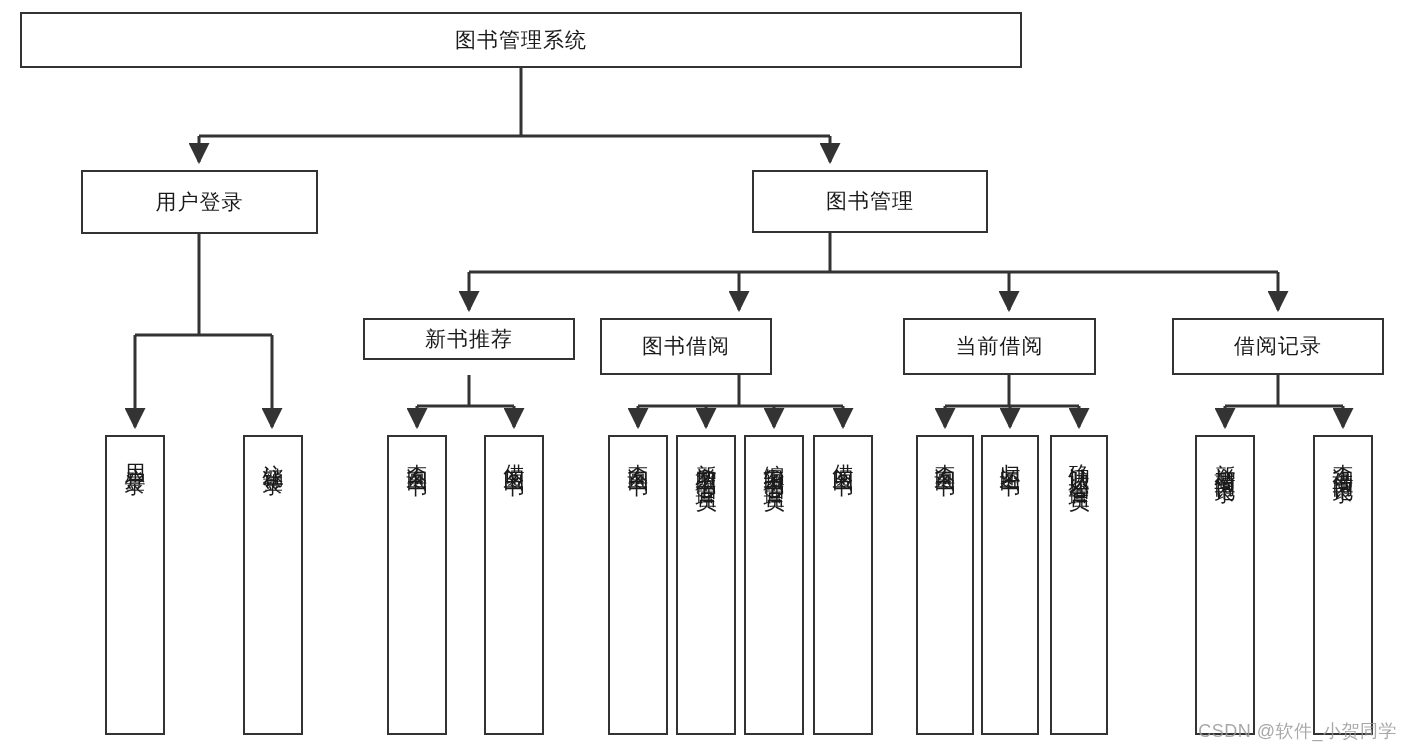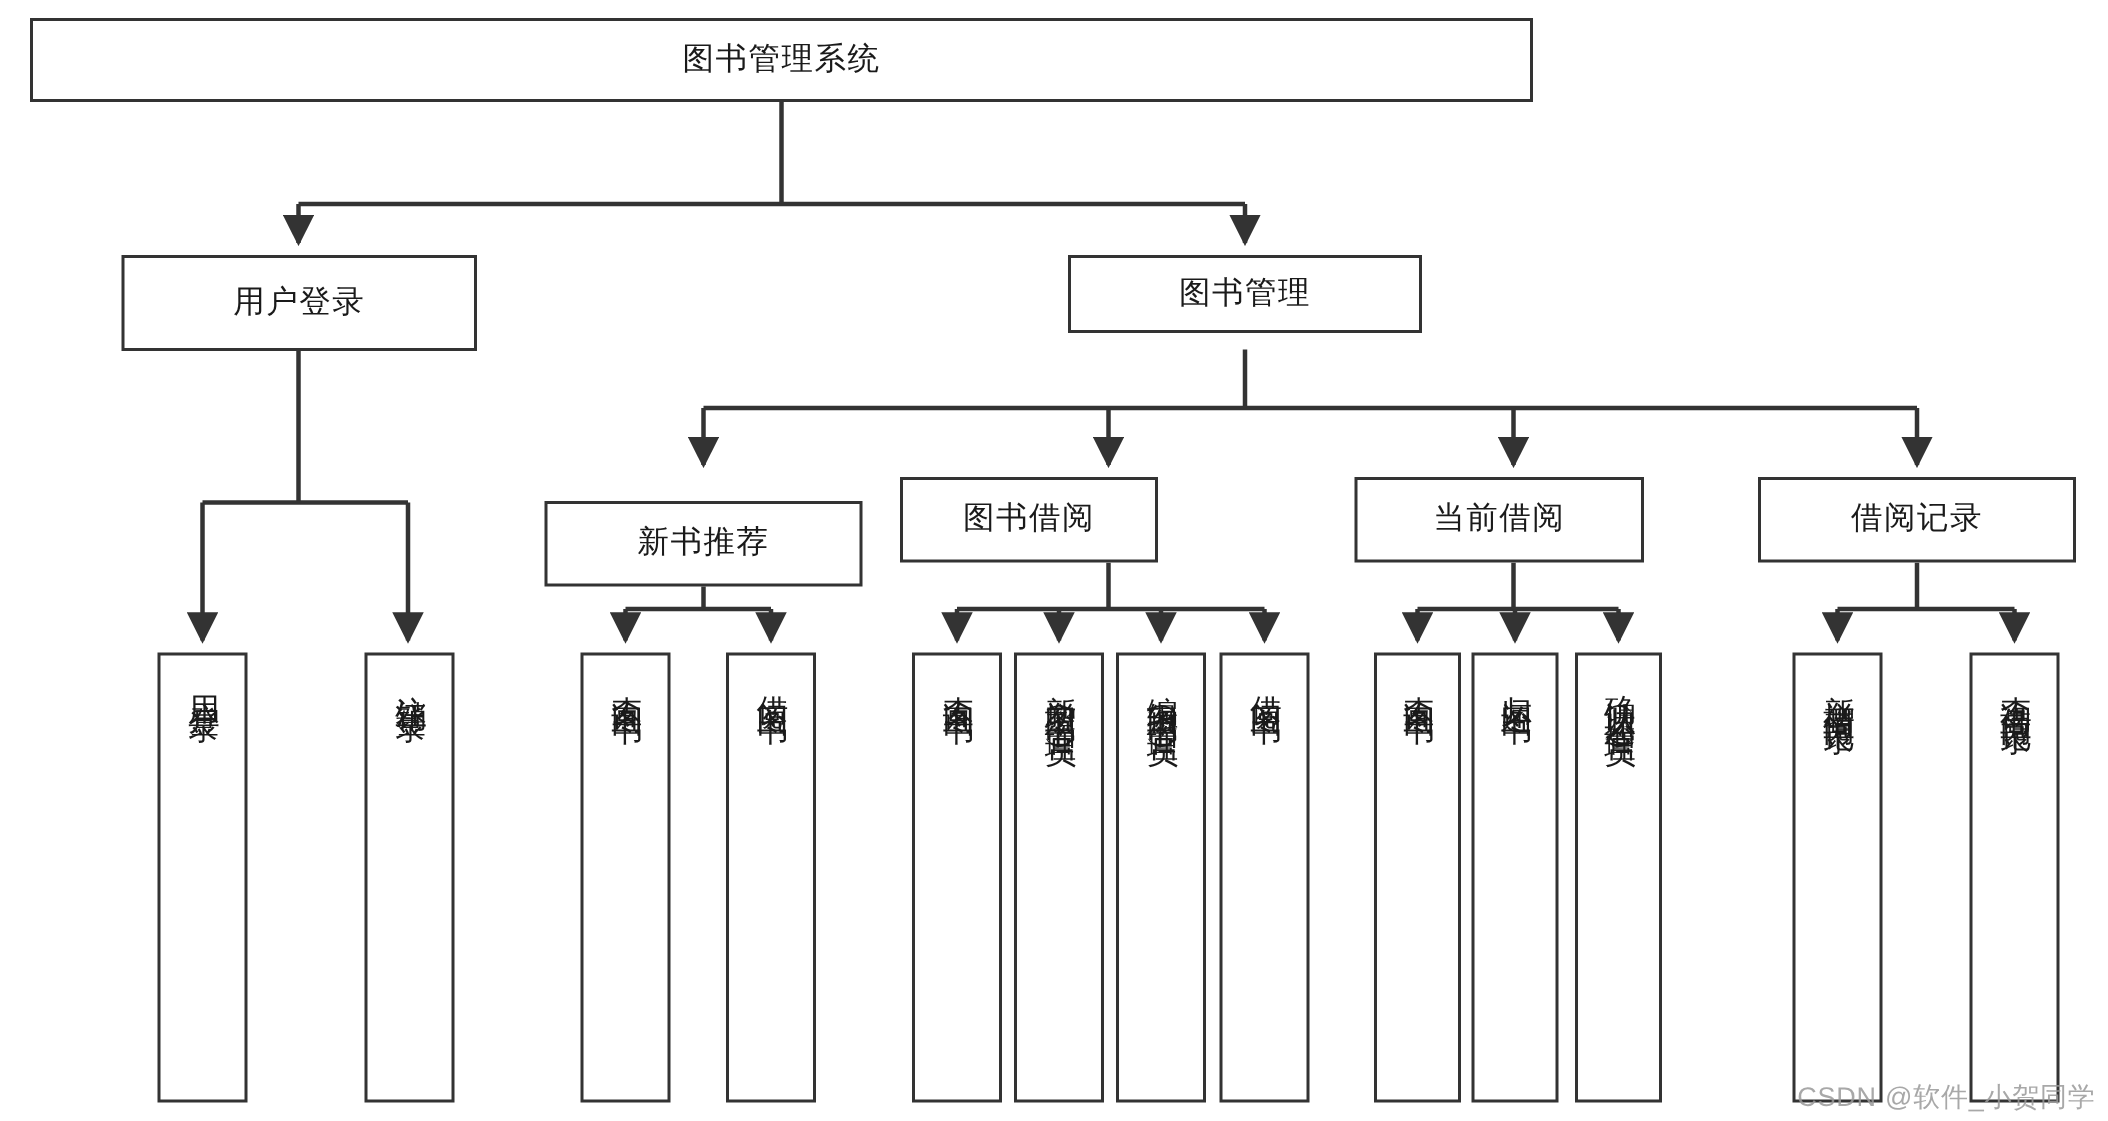--- a/index.html
+++ b/index.html
@@ -101,25 +101,25 @@
   </g>
 </svg>
 
 <div class="node" style="left: 20px; top: 12px; width: 1002px; height: 56px;">
   <span class="label">图书管理系统</span>
 </div>
 
 <div class="node" style="left: 81px; top: 170px; width: 237px; height: 64px;">
   <span class="label">用户登录</span>
 </div>
-<div class="node" style="left: 712px; top: 170px; width: 236px; height: 52px; text-align: right;">
+<div class="node" style="left: 752px; top: 170px; width: 236px; height: 63px; text-align: right;">
   <span class="label">图书管理</span>
 </div>
 
-<div class="node" style="left: 363px; top: 334px; width: 212px; height: 57px;">
+<div class="node" style="left: 363px; top: 318px; width: 212px; height: 42px;">
   <span class="label">新书推荐</span>
 </div>
 <div class="node" style="left: 600px; top: 318px; width: 172px; height: 57px;">
   <span class="label">图书借阅</span>
 </div>
 <div class="node" style="left: 903px; top: 318px; width: 193px; height: 57px;">
   <span class="label">当前借阅</span>
 </div>
 <div class="node" style="left: 1172px; top: 318px; width: 212px; height: 57px;">
   <span class="label">借阅记录</span>

